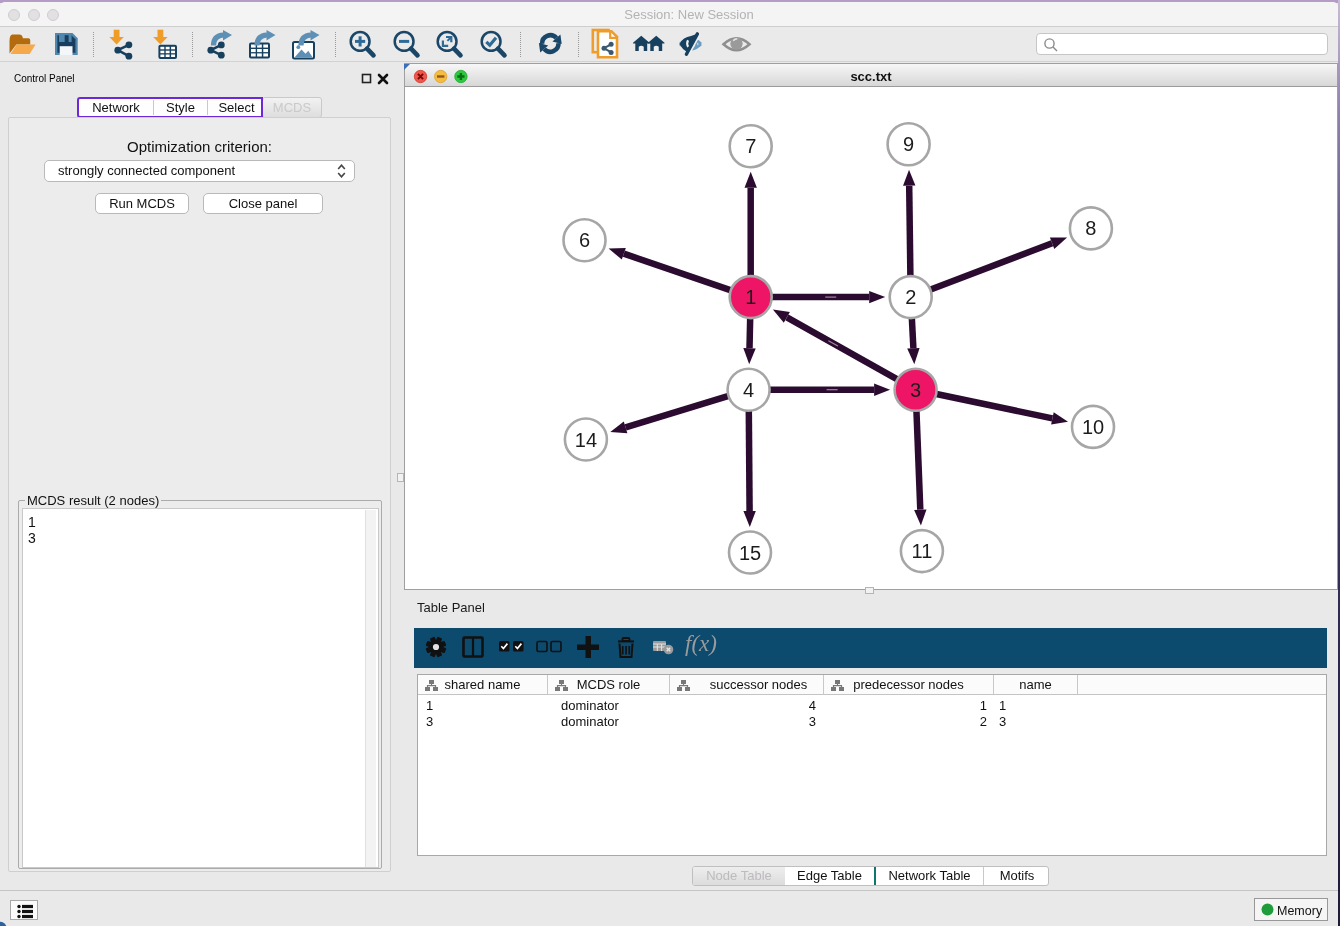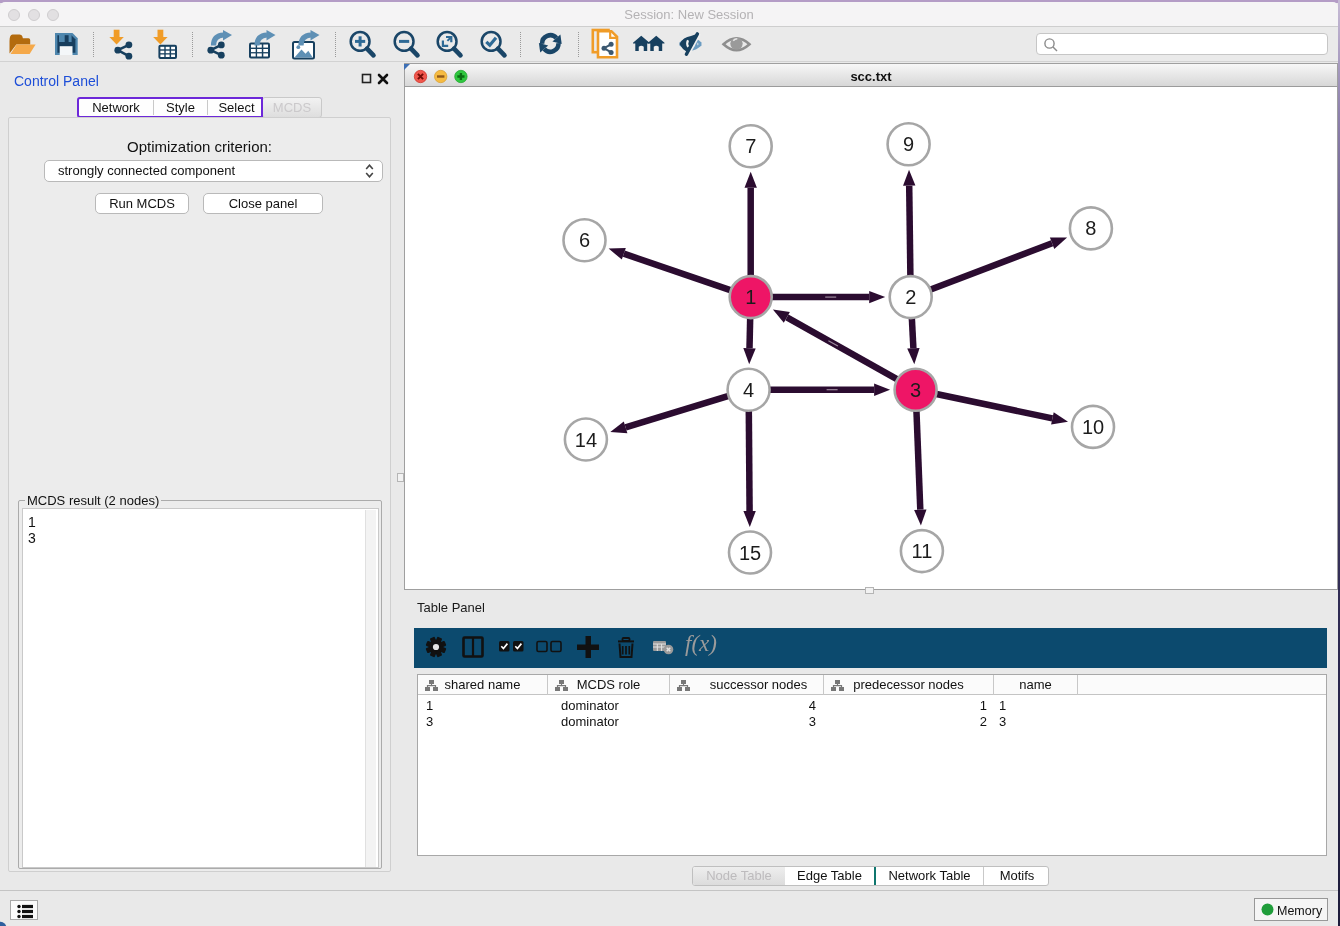--- a/index.html
+++ b/index.html
@@ -9,21 +9,21 @@
 .deskR { left:1338px; top:0; width:2px; height:926px; background:linear-gradient(#c8bcd6 0%, #8f82ae 12%, #4e4470 35%, #2c2850 70%, #1d1b3a 100%); }
 .purpleTop { left:0; top:0; width:1340px; height:3px; background:#b49cc6; }
 .titlebar { left:0; top:2px; width:1338px; height:25px; background:#f5f4f5; border-radius:5px 5px 0 0; border-bottom:1px solid #cecece; }
 .tl { position:absolute; top:7px; width:12px; height:12px; border-radius:50%; background:#e2e0e2; border:1px solid #cfcdcf; }
 .apptitle { position:absolute; top:5px; left:0; width:100%; text-align:center; font-size:13px; color:#b4b2b4;margin-left:20px; }
 .toolbar { left:0; top:27px; width:1338px; height:35px; background:#eaeaea; border-bottom:1px solid #d2d2d2; }
 .tsep { position:absolute; top:5px; height:25px; width:1px; border-left:1px dotted #9a9a9a; }
 .searchbox { position:absolute; left:1036px; top:6px; width:292px; height:22px; background:#ffffff; border:1px solid #c6c6c6; border-radius:4px; }
 
 .cphead { left:0; top:62px; width:398px; height:35px; }
-.cptitle { position:absolute; left:14px; top:11px; font-size:14px; color:#1d4ed8; }
+.cptitle { position:absolute; left:14px; top:11px; font-size:10px; color:#000000; }
 .cpbody { left:8px; top:117px; width:383px; height:755px; background:#ececec; border:1px solid #cfcfcf; border-radius:2px; }
 .btn { position:absolute; background:#ffffff; border:1px solid #b9b9b9; border-radius:5px; font-size:13px; color:#111; text-align:center; }
 .groupbox { position:absolute; left:9px; top:382px; width:364px; height:369px; border:1px solid #ababab; border-radius:2px; }
 .grouplabel { position:absolute; left:6px; top:-8px; background:#ececec; padding:0 2px; font-size:13px; color:#111; }
 .resultwhite { position:absolute; left:3px; top:7px; width:357px; height:360px; background:#ffffff; border:1px solid #c9c9c9; }
 
 .netwin { left:404px; top:63px; width:934px; height:527px; }
 .nettitle { position:absolute; left:0; top:0; width:934px; height:24px; background:linear-gradient(#f7f7f7,#d7d7d7); border:1px solid #9f9f9f; border-bottom:1px solid #9b9b9b; }
 .netcanvas { position:absolute; left:0; top:24px; width:934px; height:503px; background:#ffffff; border:1px solid #9f9f9f; border-top:none; }
 
@@ -193,21 +193,21 @@
     </svg>
 </div>
 <div class="abs" style="left:262px; top:97px; width:60px; height:21px; background:linear-gradient(#f2f2f2,#dedede); border:1px solid #c9c9c9; border-radius:3px; font-size:13px; color:#cbc9cb; text-align:center; line-height:19px;">MCDS</div>
 <div class="abs" style="left:77px; top:97px; width:186px; height:21px; background:#fefefe; border:2px solid #6d28d9; border-radius:3px 0 0 3px; font-size:13px; color:#111;">
   <div style="position:absolute;left:0;top:1px;width:74px;text-align:center;">Network</div>
   <div style="position:absolute;left:74px;top:1px;width:54px;text-align:center;border-left:1px solid #c9c9c9;">Style</div>
   <div style="position:absolute;left:128px;top:1px;width:58px;text-align:center;border-left:1px solid #c9c9c9;">Select</div>
 </div>
 <div class="abs cpbody">
   <div style="position:absolute; left:0; top:20px; width:100%; text-align:center; font-size:15px; color:#111;">Optimization criterion:</div>
-  <div class="btn" style="left:35px; top:42px; width:339px; height:22px; text-align:left; line-height:20px; padding-left:13px;">strongly connected component
+  <div class="btn" style="left:35px; top:42px; width:311px; height:22px; text-align:left; line-height:20px; padding-left:13px;">strongly connected component
     <svg width="9" height="14" viewBox="0 0 9 14" style="position:absolute; right:8px; top:3px;">
         <path d="M1.2 5 L4.5 1.2 L7.8 5" fill="none" stroke="#444" stroke-width="1.6"></path>
         <path d="M1.2 9 L4.5 12.8 L7.8 9" fill="none" stroke="#444" stroke-width="1.6"></path>
       </svg>
   </div>
   <div class="btn" style="left:86px; top:75px; width:94px; height:21px; line-height:19px;">Run MCDS</div>
   <div class="btn" style="left:194px; top:75px; width:120px; height:21px; line-height:19px;">Close panel</div>
   <div class="groupbox">
     <div class="grouplabel">MCDS result (2 nodes)</div>
     <div class="resultwhite">

